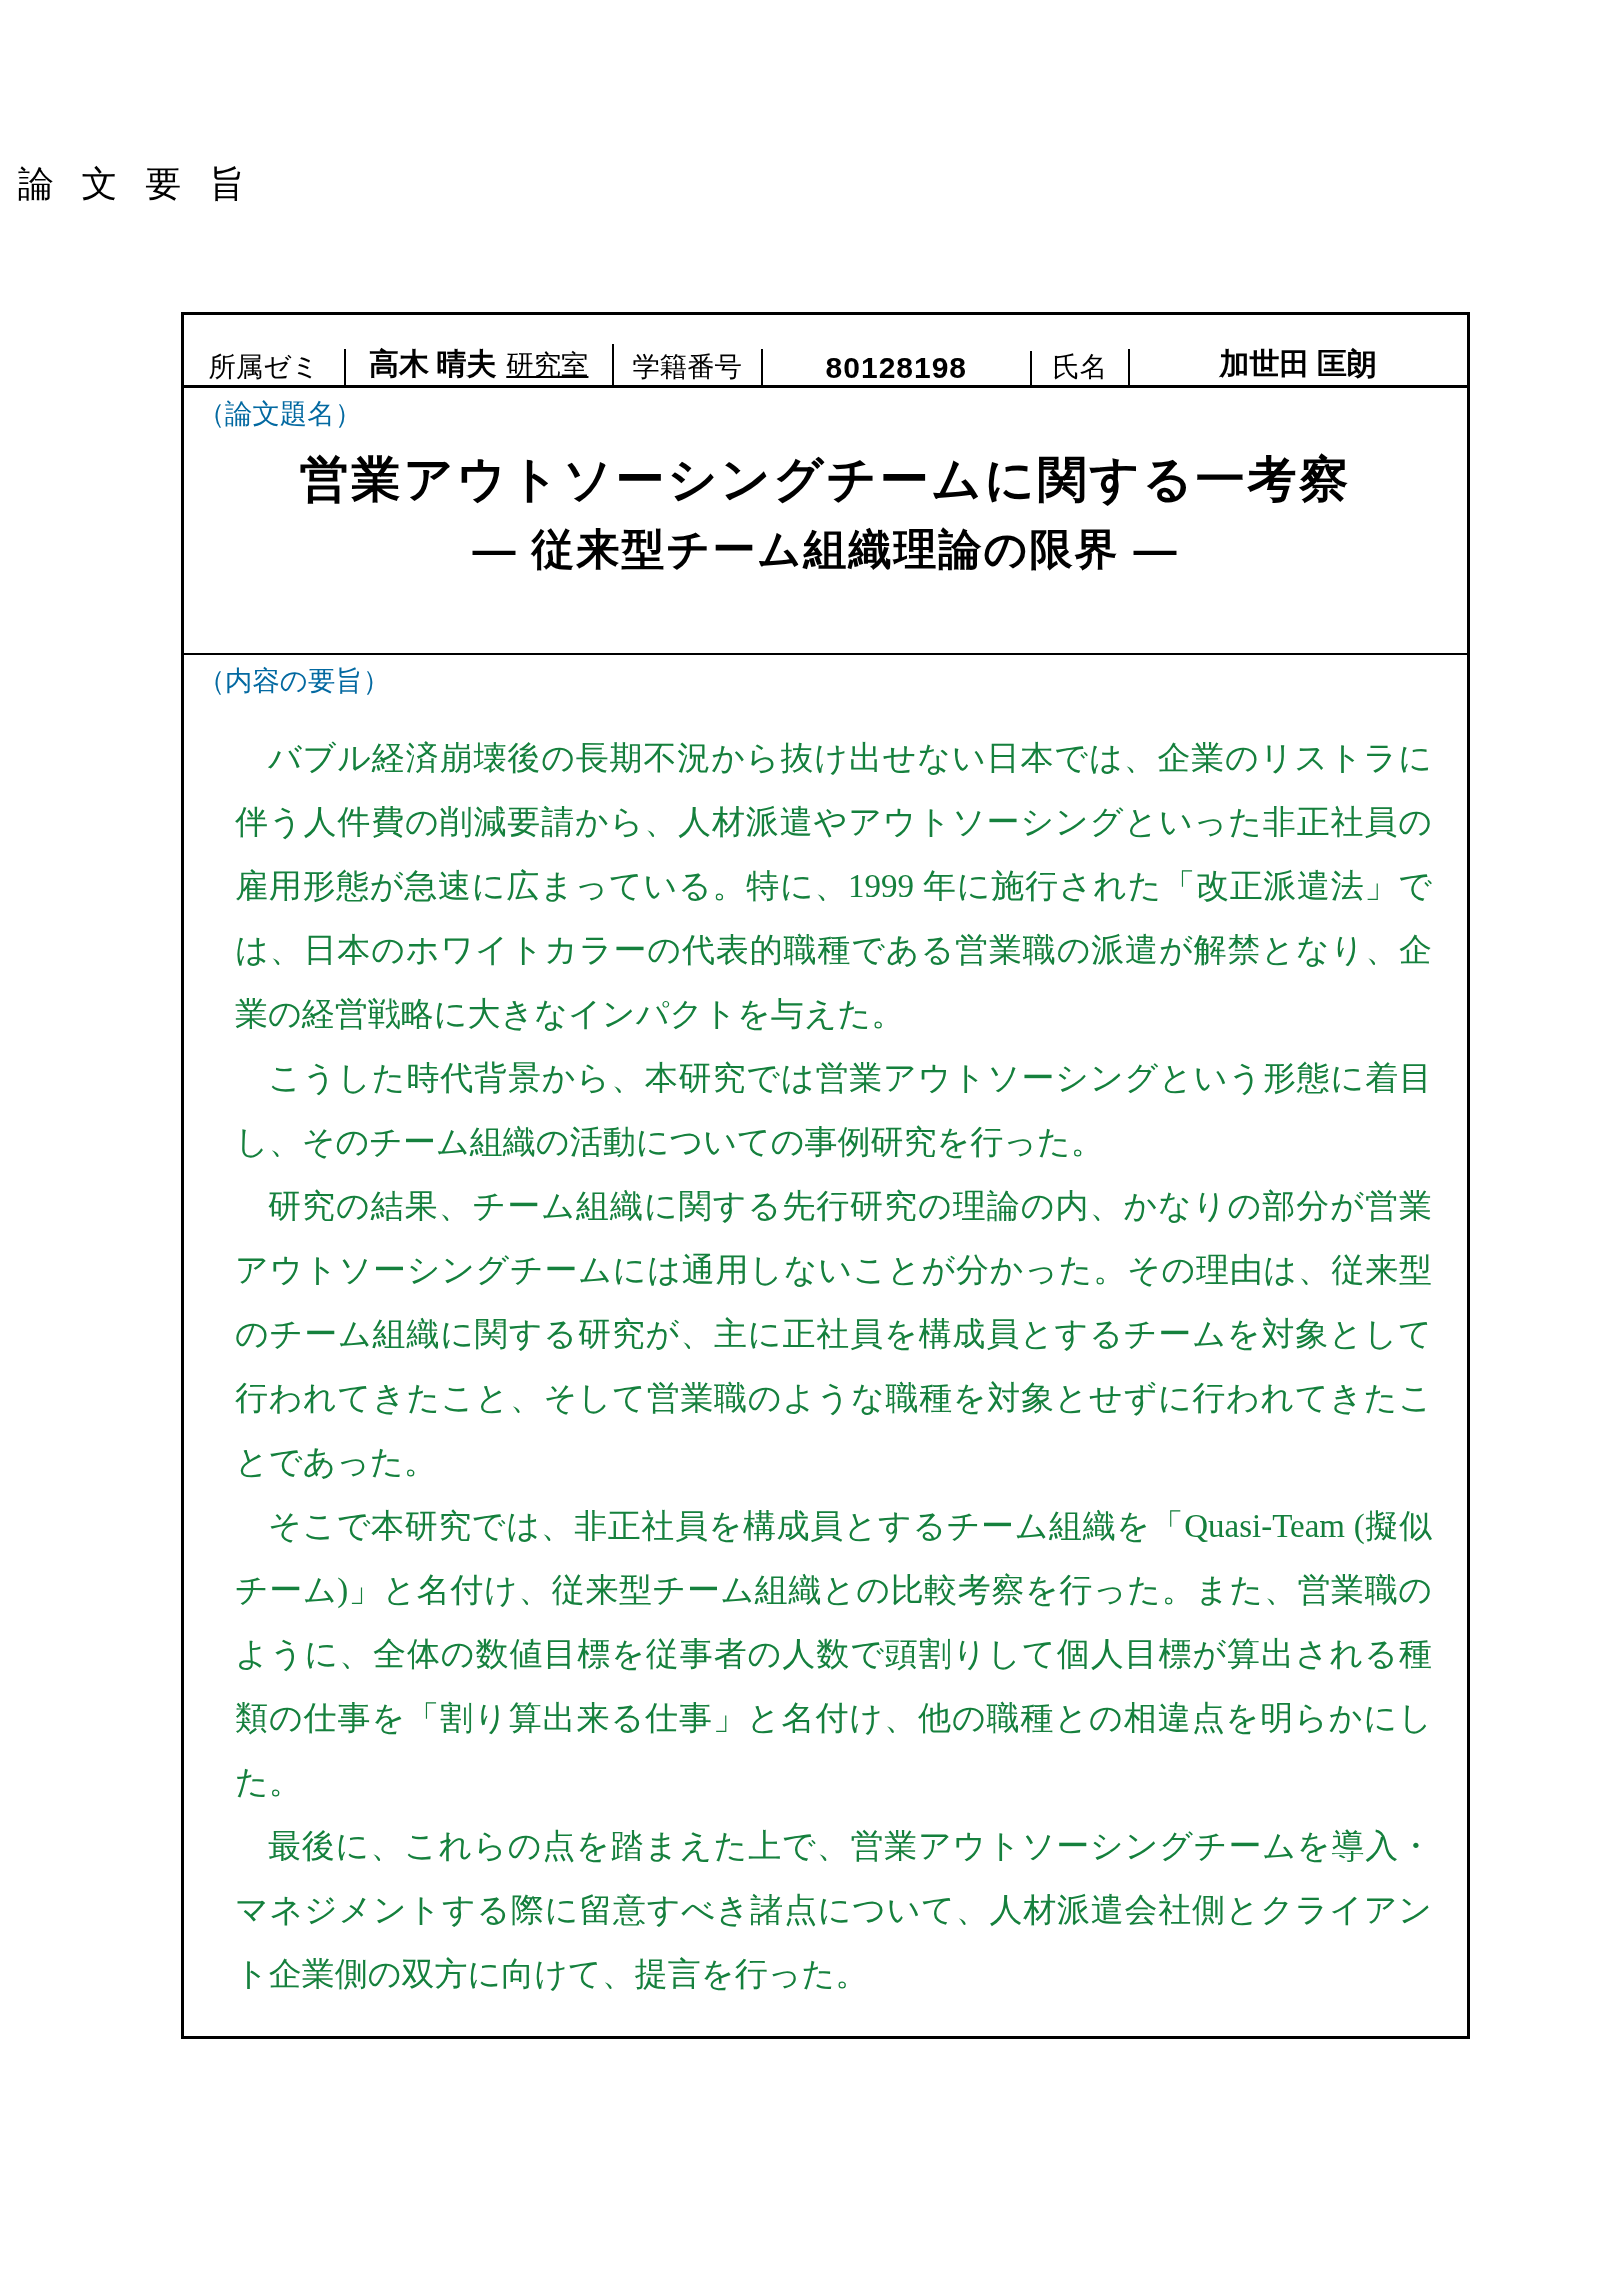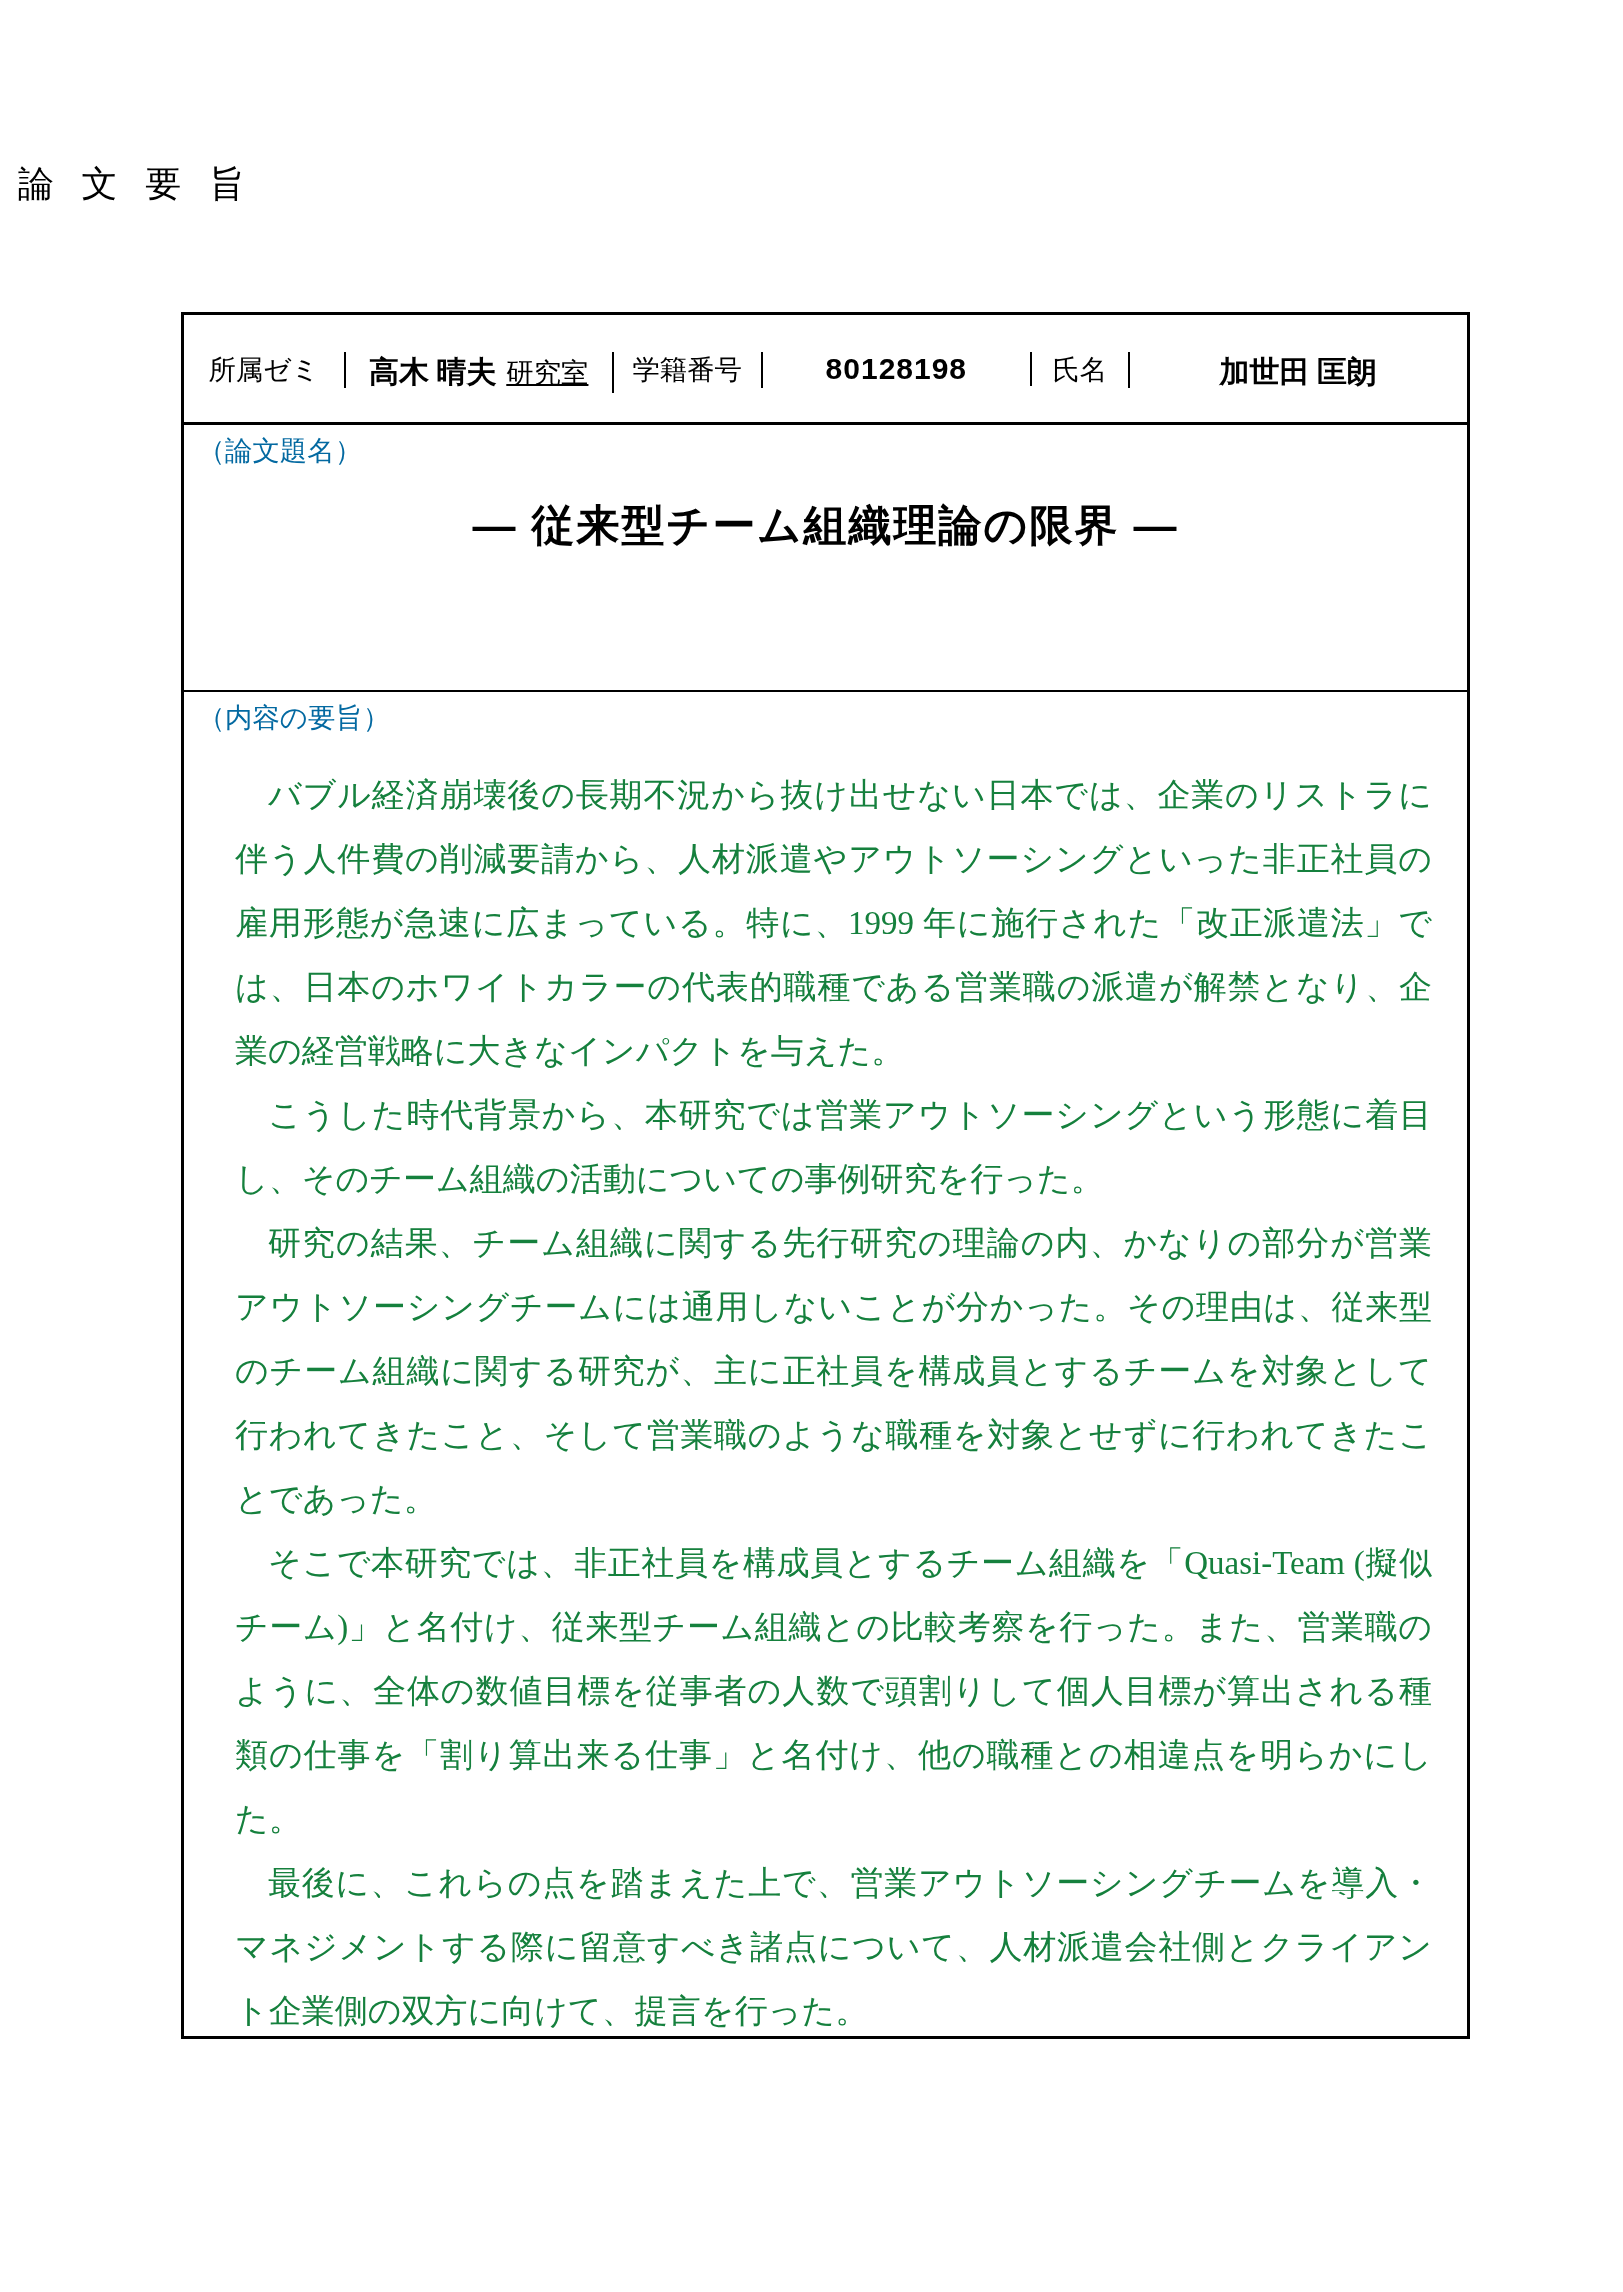--- a/index.html
+++ b/index.html
@@ -40,22 +40,21 @@
     flex-direction: column;
   }
 
   
   .header-row {
     display: flex;
     flex-direction: row;
     height: 73px;
     box-sizing: border-box;
     border-bottom: 3.9px solid #000000;
-    align-items: flex-start;
-    margin-top: 37px;
+    align-items: flex-end;
   }
   .cell {
     box-sizing: border-box;
     display: flex;
     align-items: center;
     justify-content: center;
     overflow: hidden;
     white-space: nowrap;
   }
   .cell.rule { border-right: 2.9px solid #000000; }
@@ -171,20 +170,21 @@
     </div>
     <div class="cell rule c-name-label">氏名</div>
     <div class="cell c-name-value">
       <span class="gothic-bold">加世田 匡朗</span>
     </div>
   </div>
 
   <div class="title-row">
     <div class="section-label">（論文題名）</div>
     <div class="thesis-title-block">
+      <div class="thesis-title-line1">営業アウトソーシングチームに関する一考察</div>
       <div class="thesis-title-line2">― 従来型チーム組織理論の限界 ―</div>
     </div>
   </div>
 
   <div class="content-row">
     <div class="section-label">（内容の要旨）</div>
     <div class="abstract-body">
       <p>バブル経済崩壊後の長期不況から抜け出せない日本では、企業のリストラに伴う人件費の削減要請から、人材派遣やアウトソーシングといった非正社員の雇用形態が急速に広まっている。特に、1999 年に施行された「改正派遣法」では、日本のホワイトカラーの代表的職種である営業職の派遣が解禁となり、企業の経営戦略に大きなインパクトを与えた。</p>
       <p>こうした時代背景から、本研究では営業アウトソーシングという形態に着目し、そのチーム組織の活動についての事例研究を行った。</p>
       <p>研究の結果、チーム組織に関する先行研究の理論の内、かなりの部分が営業アウトソーシングチームには通用しないことが分かった。その理由は、従来型のチーム組織に関する研究が、主に正社員を構成員とするチームを対象として行われてきたこと、そして営業職のような職種を対象とせずに行われてきたことであった。</p>

